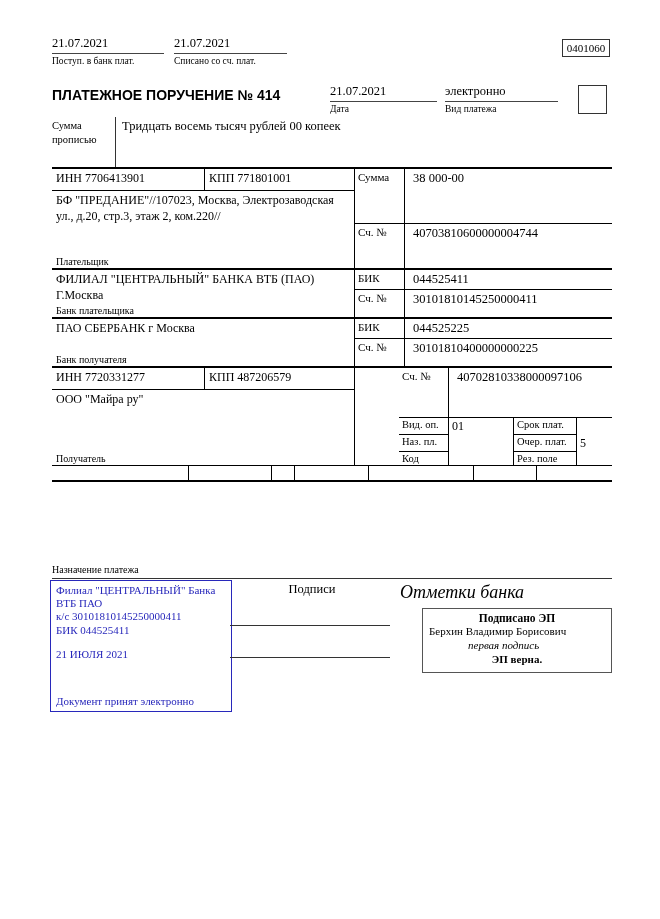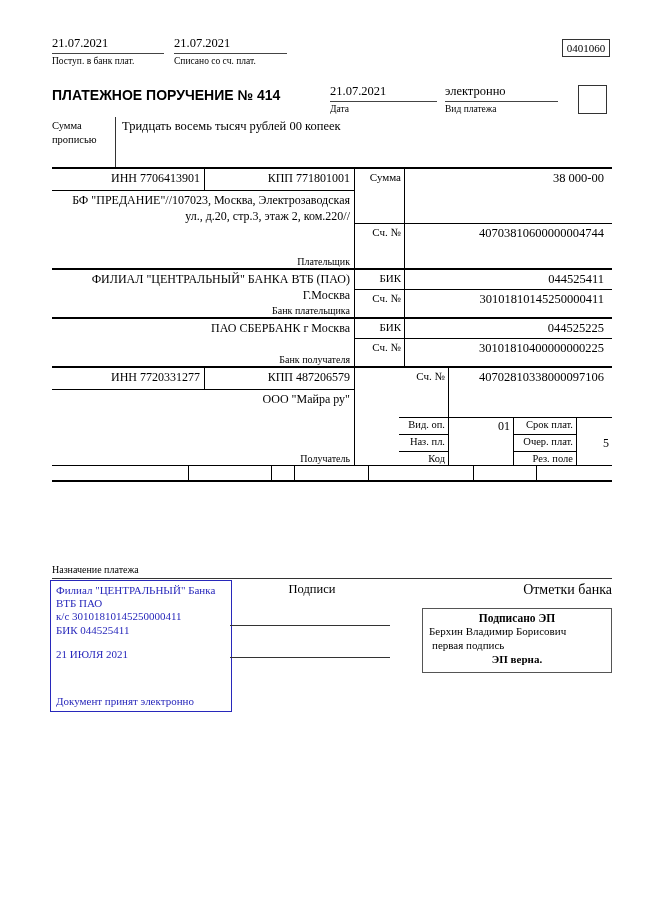--- a/index.html
+++ b/index.html
@@ -27,21 +27,21 @@
   .hdr-kind { position:absolute; left:393px; top:0; width:113px; }
   .small-box { position:absolute; left:526px; top:1px; width:29px; height:29px; border:1px solid #333; }
 
   
   .amount-words { left:52px; top:117px; width:560px; height:50px; display:flex; }
   .amount-words .lbl { width:63px; font-size:10.5px; line-height:1.3; padding-top:2px; }
   .amount-words .valbox { flex:1; border-left:1px solid #333; padding:2px 0 0 6px; font-size:12.5px; }
 
   
   .main-table { left:52px; top:167px; width:560px; border-top:2px solid #000; }
-  .sect { display:flex; border-bottom:2px solid #000;text-align:right; }
+  .sect { display:flex; border-bottom:2px solid #000; }
   .s1 { height:101px; } .s2 { height:49px; } .s3 { height:49px; }
   .s4 { height:98px; border-bottom:1px solid #000;gap:44px; }
   .left-part { width:303px; border-right:1px solid #000; display:flex; flex-direction:column; }
   .right-part { flex:1; display:flex; flex-direction:column; }
   .innkpp { display:flex; height:22px; border-bottom:1px solid #000; }
   .innkpp .inn { width:153px; border-right:1px solid #000; padding:2px 4px; }
   .innkpp .kpp { flex:1; padding:2px 4px; }
   .name-block { padding:2px 4px; line-height:1.3; }
   .part-label { margin-top:auto; font-size:10px; padding:0 4px 1px 4px; }
   .rrow { display:flex; }
@@ -70,29 +70,29 @@
   .purpose-text { left:52px; top:486px; width:560px; font-size:12.5px; }
   .purpose-label { left:52px; top:564px; font-size:10px; }
   .footer-topline { left:52px; top:578px; width:560px; border-top:1px solid #333; }
 
   .bank-blue-stamp { left:50px; top:580px; width:182px; height:132px; border:1px solid #2828bb;
     color:#2828bb; font-size:11px; line-height:1.2; padding:3px 5px 3px 5px; display:flex; flex-direction:column; }
   .bank-blue-stamp .d1 { margin-top:11px; }
   .bank-blue-stamp .d2 { margin-top:auto; }
 
   .signatures-label { left:232px; top:582px; width:160px; text-align:center; font-size:12.5px; }
-  .bankmarks-label { left:400px; top:582px; width:212px; text-align:right; font-size:14px; }
+  .bankmarks-label { left:400px; top:582px; width:212px; text-align:left; font-size:18px;font-style:italic; }
   .sig-line { left:230px; width:160px; border-top:1px solid #333; height:0; }
   .sl1 { top:625px; } .sl2 { top:657px; }
 
   .ep-stamp { left:422px; top:608px; width:190px; height:65px; border:1px solid #555;
     font-size:11px; line-height:1.25; padding:2px 6px; }
   .ep-title { font-weight:bold; text-align:center; font-size:11.5px; }
   .ep-name { }
-  .ep-type { padding-left:3px; }
+  .ep-type { font-style:italic; padding-left:3px;margin-left:36px; }
   .ep-ver { font-weight:bold; text-align:center; }
 </style>
 </head>
 <body>
 
 <div class="page">
 
   <div class="abs top-dates">
     <div class="date-field df1">
       <div class="val">21.07.2021</div>

